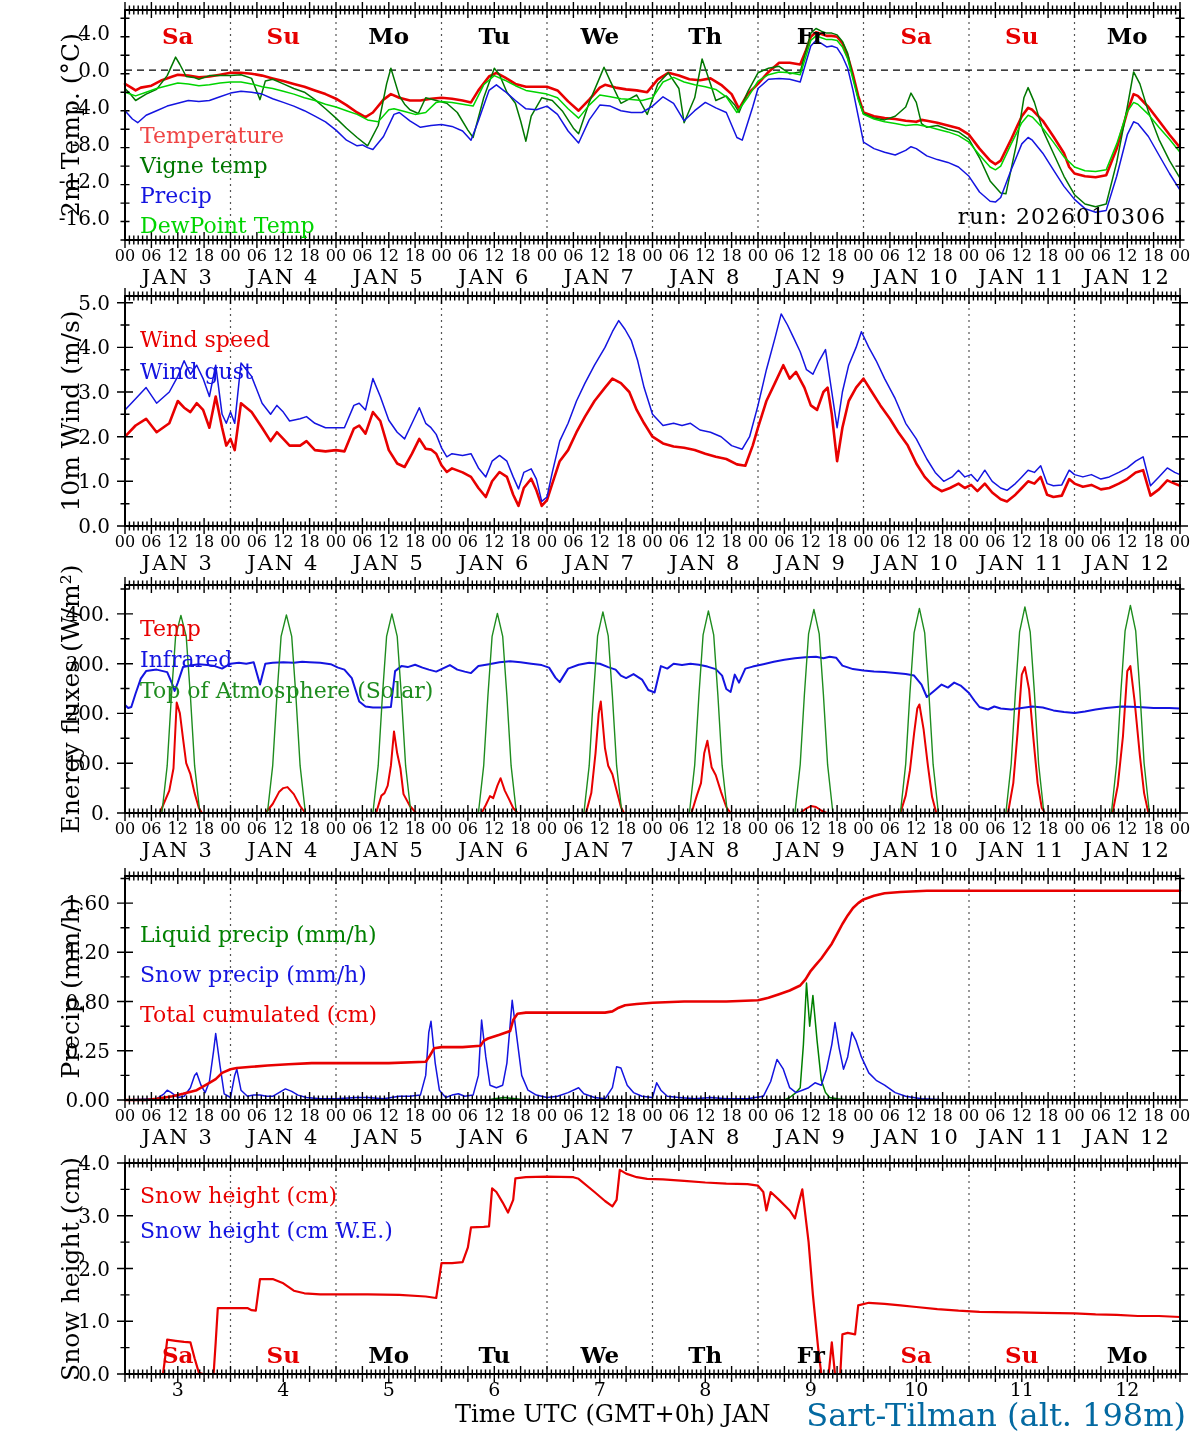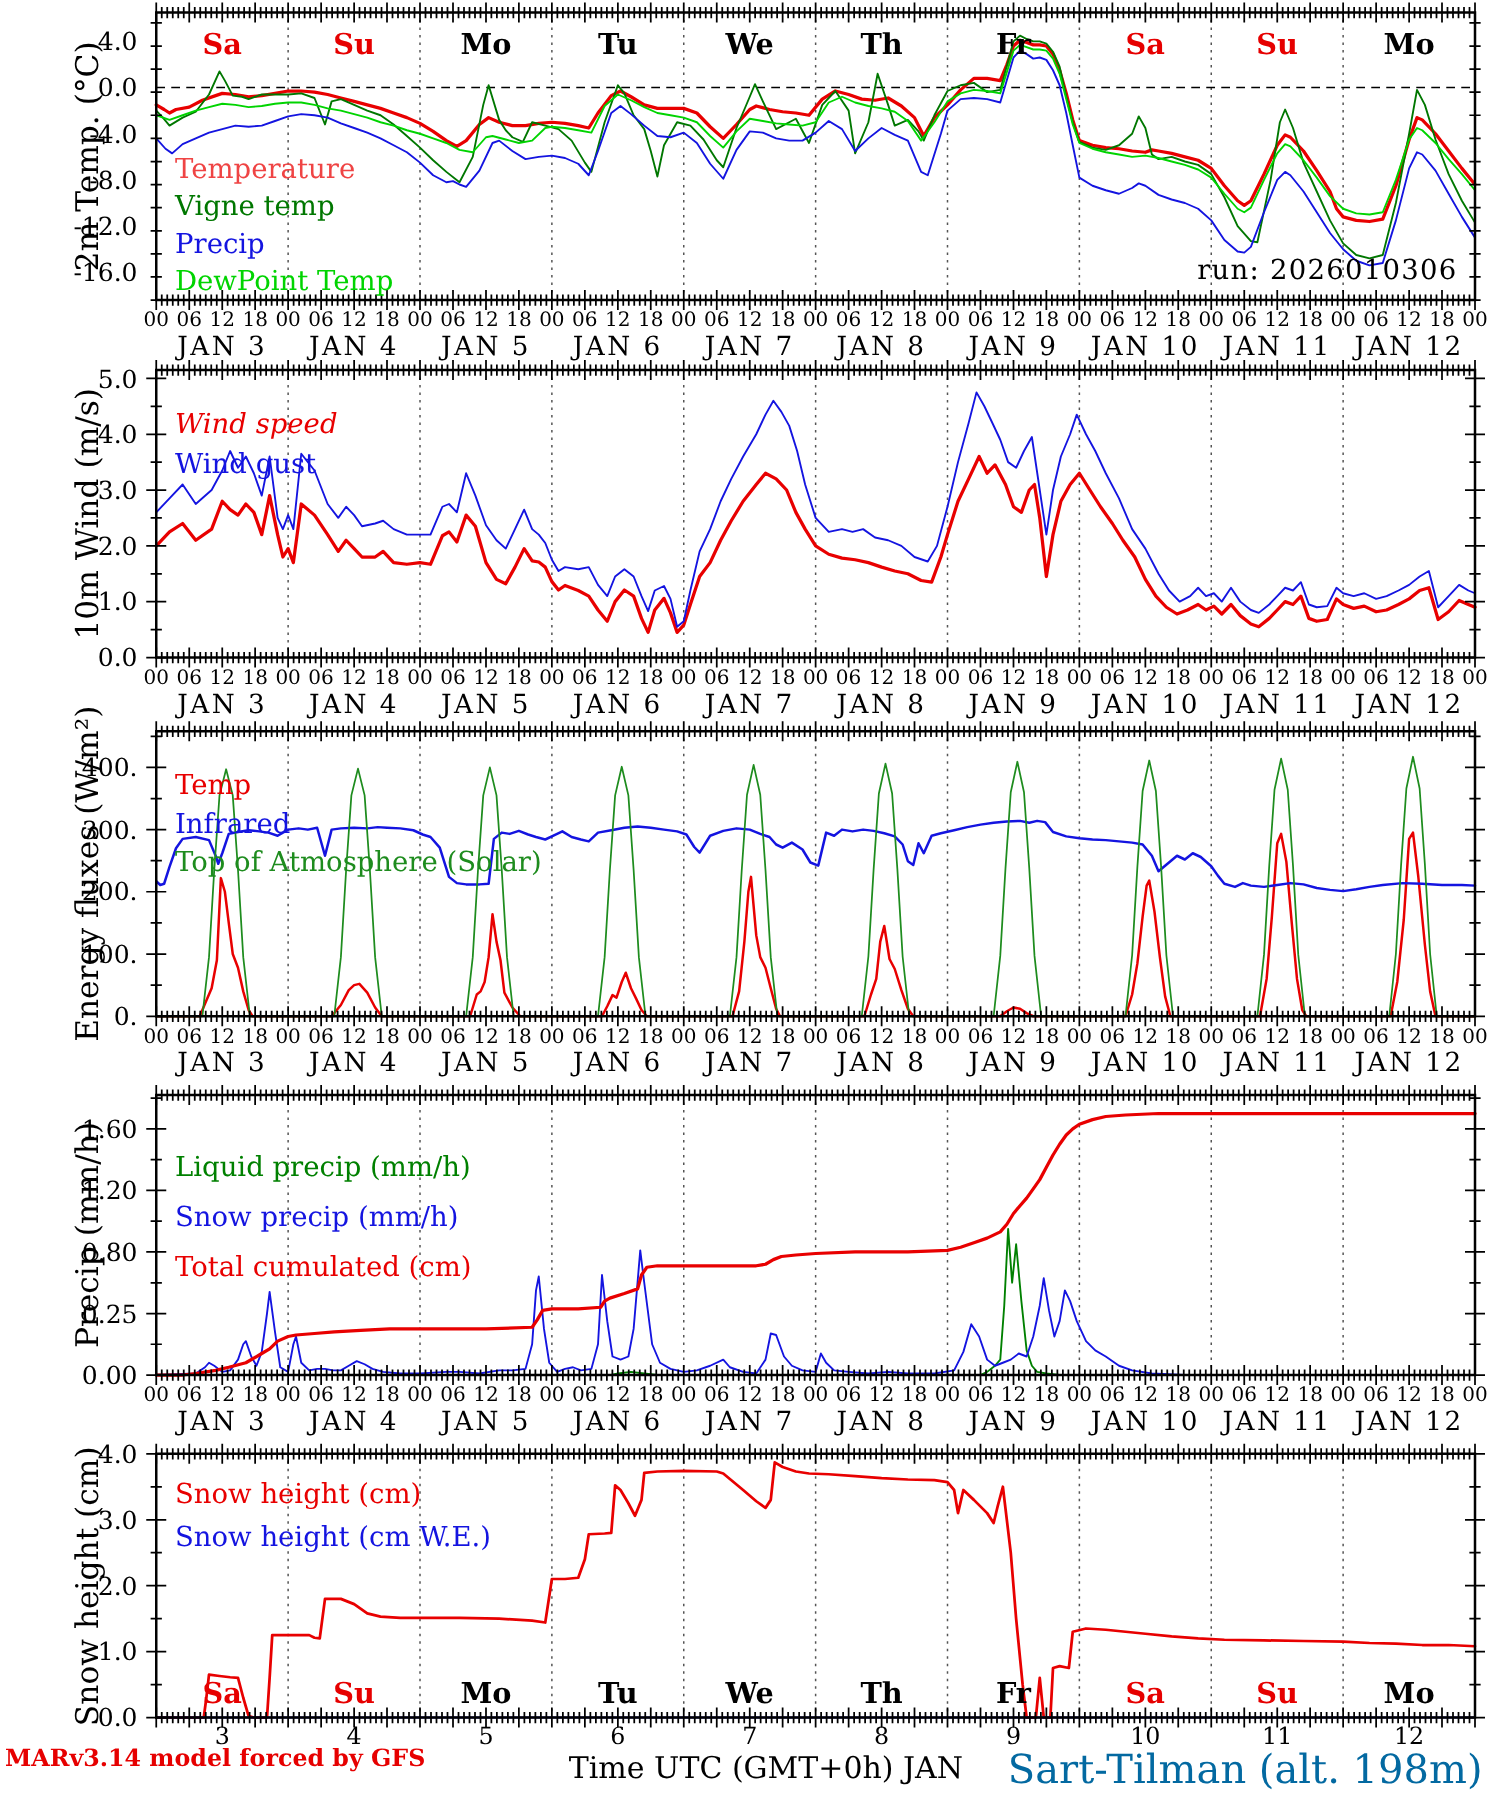--- a/index.html
+++ b/index.html
@@ -64,21 +64,21 @@
         <line x1="527.5" y1="0" x2="527.5" y2="230" stroke="#555" stroke-width="1.2" stroke-dasharray="2 4"></line>
         <line x1="633" y1="0" x2="633" y2="230" stroke="#555" stroke-width="1.2" stroke-dasharray="2 4"></line>
         <line x1="738.5" y1="0" x2="738.5" y2="230" stroke="#555" stroke-width="1.2" stroke-dasharray="2 4"></line>
         <line x1="844" y1="0" x2="844" y2="230" stroke="#555" stroke-width="1.2" stroke-dasharray="2 4"></line>
         <line x1="949.5" y1="0" x2="949.5" y2="230" stroke="#555" stroke-width="1.2" stroke-dasharray="2 4"></line>
         <polyline points="0.0,140.7 10.6,129.5 21.1,122.8 31.6,136.2 44.3,127.3 52.8,105.0 59.1,111.7 65.4,116.1 71.7,107.2 78.1,113.9 84.4,131.7 90.7,100.5 97.1,131.7 101.3,149.6 105.5,142.9 109.7,154.1 116.0,107.2 126.6,116.1 137.1,131.7 145.6,145.1 151.9,136.2 158.3,142.9 164.6,149.6 175.1,149.6 181.5,145.1 189.9,154.1 200.5,155.4 211.0,154.1 219.4,155.4 228.9,132.6 234.2,129.5 240.5,137.6 247.9,116.1 255.3,125.0 263.8,154.1 272.2,167.5 279.6,171.0 287.0,157.7 294.3,142.9 300.7,152.7 306.0,153.6 311.2,157.7 316.5,169.3 321.8,176.0 327.0,172.4 337.6,176.4 346.0,180.9 353.4,192.0 360.8,201.0 367.1,185.3 374.5,176.0 381.9,180.9 388.2,198.7 393.5,209.9 398.8,192.0 406.2,182.7 411.4,194.3 416.7,209.9 422.0,204.1 427.3,187.6 434.7,165.2 443.1,154.1 451.5,136.2 460.0,120.6 469.5,105.0 480.0,91.6 487.4,82.6 495.9,87.1 504.3,96.0 511.7,113.9 519.1,127.3 527.5,140.7 538.0,147.4 548.6,150.5 559.1,151.8 569.7,154.1 580.3,157.7 590.8,160.8 601.3,163.0 611.9,168.4 620.3,169.7 627.7,149.6 633.0,131.7 641.4,105.0 649.9,87.1 658.3,69.2 664.7,82.6 671.0,75.9 679.4,91.6 685.8,109.4 692.1,113.9 698.4,96.0 702.6,91.6 706.8,118.3 712.1,165.2 717.4,131.7 723.7,105.0 731.1,91.6 738.5,82.6 746.9,96.0 755.4,109.4 764.9,122.8 773.3,136.2 782.8,149.6 791.3,167.5 799.7,180.9 808.1,189.8 816.6,195.2 825.0,192.0 833.5,187.6 839.8,192.0 846.1,188.9 852.4,195.2 859.8,187.6 867.2,196.5 875.7,203.2 882.0,205.4 890.4,198.7 896.8,192.0 903.1,185.3 909.4,187.6 915.7,180.9 922.1,198.7 928.4,201.0 936.8,199.6 944.2,183.1 949.5,187.6 957.9,190.7 966.4,188.9 975.9,193.4 984.3,192.0 993.8,187.6 1002.3,183.1 1010.7,176.4 1018.1,174.2 1025.5,199.6 1033.9,193.4 1042.3,184.4 1049.7,187.6 1055.0,189.8" fill="none" stroke="#e80000" stroke-width="2.6" stroke-linejoin="round" stroke-linecap="round"></polyline>
         <polyline points="0.0,113.9 10.6,102.7 21.1,91.6 31.6,107.2 44.3,96.0 52.8,80.4 59.1,64.8 65.4,78.2 71.7,69.2 78.1,82.6 84.4,100.5 90.7,69.2 97.1,118.3 101.3,127.3 105.5,116.1 109.7,127.3 116.0,67.0 126.6,80.4 137.1,107.2 145.6,118.3 151.9,109.4 158.3,116.1 164.6,125.0 175.1,122.8 181.5,120.6 189.9,127.3 200.5,131.7 211.0,131.7 219.4,131.7 228.9,109.4 234.2,107.2 240.5,113.9 247.9,82.6 255.3,100.5 263.8,124.2 272.2,136.2 279.6,142.9 287.0,127.3 294.3,111.7 300.7,127.3 306.0,131.7 311.2,138.4 316.5,151.8 321.8,160.8 327.0,157.7 337.6,159.4 346.0,157.7 353.4,171.9 360.8,180.9 367.1,165.2 374.5,159.4 381.9,165.2 388.2,180.9 393.5,192.9 398.8,176.4 406.2,172.8 411.4,183.1 416.7,205.4 422.0,201.0 427.3,176.4 434.7,145.1 443.1,127.3 451.5,105.0 460.0,87.1 469.5,69.2 480.0,51.4 487.4,35.7 493.7,24.6 500.1,33.5 506.4,44.7 512.7,64.8 519.1,91.6 527.5,118.3 538.0,129.5 548.6,127.3 557.0,129.5 565.5,127.3 575.0,134.0 585.5,136.2 596.1,140.7 606.6,149.6 617.2,153.2 624.6,140.7 633.0,109.4 641.4,73.7 649.9,42.4 656.2,17.9 662.5,29.0 668.9,42.4 675.2,55.8 681.5,73.7 687.9,78.2 694.2,64.8 700.5,53.6 706.8,96.0 712.1,131.7 717.4,96.0 723.7,69.2 731.1,51.4 736.4,35.7 743.8,51.4 751.2,64.8 759.6,82.6 770.2,102.7 780.7,127.3 791.3,142.9 801.8,163.0 810.2,176.4 818.7,185.3 827.1,180.9 833.5,174.2 839.8,180.9 846.1,178.6 852.4,185.3 859.8,174.2 867.2,185.3 875.7,192.0 882.0,194.3 890.4,187.6 896.8,180.9 903.1,174.2 909.4,176.4 915.7,169.7 922.1,187.6 928.4,189.8 936.8,188.9 944.2,174.2 949.5,178.6 957.9,180.9 966.4,178.6 975.9,183.1 984.3,180.9 993.8,176.4 1002.3,171.9 1010.7,165.2 1018.1,160.8 1025.5,189.8 1033.9,180.9 1042.3,171.9 1049.7,176.4 1055.0,178.6" fill="none" stroke="#1414e0" stroke-width="1.5" stroke-linejoin="round" stroke-linecap="round"></polyline>
         <path d="M0.0 -8V8M0.0 222V238M4.4 -4.5V4.5M4.4 225.5V234.5M8.8 -4.5V4.5M8.8 225.5V234.5M13.2 -4.5V4.5M13.2 225.5V234.5M17.6 -4.5V4.5M17.6 225.5V234.5M22.0 -4.5V4.5M22.0 225.5V234.5M26.4 -8V8M26.4 222V238M30.8 -4.5V4.5M30.8 225.5V234.5M35.2 -4.5V4.5M35.2 225.5V234.5M39.6 -4.5V4.5M39.6 225.5V234.5M44.0 -4.5V4.5M44.0 225.5V234.5M48.4 -4.5V4.5M48.4 225.5V234.5M52.8 -8V8M52.8 222V238M57.1 -4.5V4.5M57.1 225.5V234.5M61.5 -4.5V4.5M61.5 225.5V234.5M65.9 -4.5V4.5M65.9 225.5V234.5M70.3 -4.5V4.5M70.3 225.5V234.5M74.7 -4.5V4.5M74.7 225.5V234.5M79.1 -8V8M79.1 222V238M83.5 -4.5V4.5M83.5 225.5V234.5M87.9 -4.5V4.5M87.9 225.5V234.5M92.3 -4.5V4.5M92.3 225.5V234.5M96.7 -4.5V4.5M96.7 225.5V234.5M101.1 -4.5V4.5M101.1 225.5V234.5M105.5 -8V8M105.5 222V238M109.9 -4.5V4.5M109.9 225.5V234.5M114.3 -4.5V4.5M114.3 225.5V234.5M118.7 -4.5V4.5M118.7 225.5V234.5M123.1 -4.5V4.5M123.1 225.5V234.5M127.5 -4.5V4.5M127.5 225.5V234.5M131.9 -8V8M131.9 222V238M136.3 -4.5V4.5M136.3 225.5V234.5M140.7 -4.5V4.5M140.7 225.5V234.5M145.1 -4.5V4.5M145.1 225.5V234.5M149.5 -4.5V4.5M149.5 225.5V234.5M153.9 -4.5V4.5M153.9 225.5V234.5M158.3 -8V8M158.3 222V238M162.6 -4.5V4.5M162.6 225.5V234.5M167.0 -4.5V4.5M167.0 225.5V234.5M171.4 -4.5V4.5M171.4 225.5V234.5M175.8 -4.5V4.5M175.8 225.5V234.5M180.2 -4.5V4.5M180.2 225.5V234.5M184.6 -8V8M184.6 222V238M189.0 -4.5V4.5M189.0 225.5V234.5M193.4 -4.5V4.5M193.4 225.5V234.5M197.8 -4.5V4.5M197.8 225.5V234.5M202.2 -4.5V4.5M202.2 225.5V234.5M206.6 -4.5V4.5M206.6 225.5V234.5M211.0 -8V8M211.0 222V238M215.4 -4.5V4.5M215.4 225.5V234.5M219.8 -4.5V4.5M219.8 225.5V234.5M224.2 -4.5V4.5M224.2 225.5V234.5M228.6 -4.5V4.5M228.6 225.5V234.5M233.0 -4.5V4.5M233.0 225.5V234.5M237.4 -8V8M237.4 222V238M241.8 -4.5V4.5M241.8 225.5V234.5M246.2 -4.5V4.5M246.2 225.5V234.5M250.6 -4.5V4.5M250.6 225.5V234.5M255.0 -4.5V4.5M255.0 225.5V234.5M259.4 -4.5V4.5M259.4 225.5V234.5M263.8 -8V8M263.8 222V238M268.1 -4.5V4.5M268.1 225.5V234.5M272.5 -4.5V4.5M272.5 225.5V234.5M276.9 -4.5V4.5M276.9 225.5V234.5M281.3 -4.5V4.5M281.3 225.5V234.5M285.7 -4.5V4.5M285.7 225.5V234.5M290.1 -8V8M290.1 222V238M294.5 -4.5V4.5M294.5 225.5V234.5M298.9 -4.5V4.5M298.9 225.5V234.5M303.3 -4.5V4.5M303.3 225.5V234.5M307.7 -4.5V4.5M307.7 225.5V234.5M312.1 -4.5V4.5M312.1 225.5V234.5M316.5 -8V8M316.5 222V238M320.9 -4.5V4.5M320.9 225.5V234.5M325.3 -4.5V4.5M325.3 225.5V234.5M329.7 -4.5V4.5M329.7 225.5V234.5M334.1 -4.5V4.5M334.1 225.5V234.5M338.5 -4.5V4.5M338.5 225.5V234.5M342.9 -8V8M342.9 222V238M347.3 -4.5V4.5M347.3 225.5V234.5M351.7 -4.5V4.5M351.7 225.5V234.5M356.1 -4.5V4.5M356.1 225.5V234.5M360.5 -4.5V4.5M360.5 225.5V234.5M364.9 -4.5V4.5M364.9 225.5V234.5M369.3 -8V8M369.3 222V238M373.6 -4.5V4.5M373.6 225.5V234.5M378.0 -4.5V4.5M378.0 225.5V234.5M382.4 -4.5V4.5M382.4 225.5V234.5M386.8 -4.5V4.5M386.8 225.5V234.5M391.2 -4.5V4.5M391.2 225.5V234.5M395.6 -8V8M395.6 222V238M400.0 -4.5V4.5M400.0 225.5V234.5M404.4 -4.5V4.5M404.4 225.5V234.5M408.8 -4.5V4.5M408.8 225.5V234.5M413.2 -4.5V4.5M413.2 225.5V234.5M417.6 -4.5V4.5M417.6 225.5V234.5M422.0 -8V8M422.0 222V238M426.4 -4.5V4.5M426.4 225.5V234.5M430.8 -4.5V4.5M430.8 225.5V234.5M435.2 -4.5V4.5M435.2 225.5V234.5M439.6 -4.5V4.5M439.6 225.5V234.5M444.0 -4.5V4.5M444.0 225.5V234.5M448.4 -8V8M448.4 222V238M452.8 -4.5V4.5M452.8 225.5V234.5M457.2 -4.5V4.5M457.2 225.5V234.5M461.6 -4.5V4.5M461.6 225.5V234.5M466.0 -4.5V4.5M466.0 225.5V234.5M470.4 -4.5V4.5M470.4 225.5V234.5M474.8 -8V8M474.8 222V238M479.1 -4.5V4.5M479.1 225.5V234.5M483.5 -4.5V4.5M483.5 225.5V234.5M487.9 -4.5V4.5M487.9 225.5V234.5M492.3 -4.5V4.5M492.3 225.5V234.5M496.7 -4.5V4.5M496.7 225.5V234.5M501.1 -8V8M501.1 222V238M505.5 -4.5V4.5M505.5 225.5V234.5M509.9 -4.5V4.5M509.9 225.5V234.5M514.3 -4.5V4.5M514.3 225.5V234.5M518.7 -4.5V4.5M518.7 225.5V234.5M523.1 -4.5V4.5M523.1 225.5V234.5M527.5 -8V8M527.5 222V238M531.9 -4.5V4.5M531.9 225.5V234.5M536.3 -4.5V4.5M536.3 225.5V234.5M540.7 -4.5V4.5M540.7 225.5V234.5M545.1 -4.5V4.5M545.1 225.5V234.5M549.5 -4.5V4.5M549.5 225.5V234.5M553.9 -8V8M553.9 222V238M558.3 -4.5V4.5M558.3 225.5V234.5M562.7 -4.5V4.5M562.7 225.5V234.5M567.1 -4.5V4.5M567.1 225.5V234.5M571.5 -4.5V4.5M571.5 225.5V234.5M575.9 -4.5V4.5M575.9 225.5V234.5M580.3 -8V8M580.3 222V238M584.6 -4.5V4.5M584.6 225.5V234.5M589.0 -4.5V4.5M589.0 225.5V234.5M593.4 -4.5V4.5M593.4 225.5V234.5M597.8 -4.5V4.5M597.8 225.5V234.5M602.2 -4.5V4.5M602.2 225.5V234.5M606.6 -8V8M606.6 222V238M611.0 -4.5V4.5M611.0 225.5V234.5M615.4 -4.5V4.5M615.4 225.5V234.5M619.8 -4.5V4.5M619.8 225.5V234.5M624.2 -4.5V4.5M624.2 225.5V234.5M628.6 -4.5V4.5M628.6 225.5V234.5M633.0 -8V8M633.0 222V238M637.4 -4.5V4.5M637.4 225.5V234.5M641.8 -4.5V4.5M641.8 225.5V234.5M646.2 -4.5V4.5M646.2 225.5V234.5M650.6 -4.5V4.5M650.6 225.5V234.5M655.0 -4.5V4.5M655.0 225.5V234.5M659.4 -8V8M659.4 222V238M663.8 -4.5V4.5M663.8 225.5V234.5M668.2 -4.5V4.5M668.2 225.5V234.5M672.6 -4.5V4.5M672.6 225.5V234.5M677.0 -4.5V4.5M677.0 225.5V234.5M681.4 -4.5V4.5M681.4 225.5V234.5M685.8 -8V8M685.8 222V238M690.1 -4.5V4.5M690.1 225.5V234.5M694.5 -4.5V4.5M694.5 225.5V234.5M698.9 -4.5V4.5M698.9 225.5V234.5M703.3 -4.5V4.5M703.3 225.5V234.5M707.7 -4.5V4.5M707.7 225.5V234.5M712.1 -8V8M712.1 222V238M716.5 -4.5V4.5M716.5 225.5V234.5M720.9 -4.5V4.5M720.9 225.5V234.5M725.3 -4.5V4.5M725.3 225.5V234.5M729.7 -4.5V4.5M729.7 225.5V234.5M734.1 -4.5V4.5M734.1 225.5V234.5M738.5 -8V8M738.5 222V238M742.9 -4.5V4.5M742.9 225.5V234.5M747.3 -4.5V4.5M747.3 225.5V234.5M751.7 -4.5V4.5M751.7 225.5V234.5M756.1 -4.5V4.5M756.1 225.5V234.5M760.5 -4.5V4.5M760.5 225.5V234.5M764.9 -8V8M764.9 222V238M769.3 -4.5V4.5M769.3 225.5V234.5M773.7 -4.5V4.5M773.7 225.5V234.5M778.1 -4.5V4.5M778.1 225.5V234.5M782.5 -4.5V4.5M782.5 225.5V234.5M786.9 -4.5V4.5M786.9 225.5V234.5M791.3 -8V8M791.3 222V238M795.6 -4.5V4.5M795.6 225.5V234.5M800.0 -4.5V4.5M800.0 225.5V234.5M804.4 -4.5V4.5M804.4 225.5V234.5M808.8 -4.5V4.5M808.8 225.5V234.5M813.2 -4.5V4.5M813.2 225.5V234.5M817.6 -8V8M817.6 222V238M822.0 -4.5V4.5M822.0 225.5V234.5M826.4 -4.5V4.5M826.4 225.5V234.5M830.8 -4.5V4.5M830.8 225.5V234.5M835.2 -4.5V4.5M835.2 225.5V234.5M839.6 -4.5V4.5M839.6 225.5V234.5M844.0 -8V8M844.0 222V238M848.4 -4.5V4.5M848.4 225.5V234.5M852.8 -4.5V4.5M852.8 225.5V234.5M857.2 -4.5V4.5M857.2 225.5V234.5M861.6 -4.5V4.5M861.6 225.5V234.5M866.0 -4.5V4.5M866.0 225.5V234.5M870.4 -8V8M870.4 222V238M874.8 -4.5V4.5M874.8 225.5V234.5M879.2 -4.5V4.5M879.2 225.5V234.5M883.6 -4.5V4.5M883.6 225.5V234.5M888.0 -4.5V4.5M888.0 225.5V234.5M892.4 -4.5V4.5M892.4 225.5V234.5M896.8 -8V8M896.8 222V238M901.1 -4.5V4.5M901.1 225.5V234.5M905.5 -4.5V4.5M905.5 225.5V234.5M909.9 -4.5V4.5M909.9 225.5V234.5M914.3 -4.5V4.5M914.3 225.5V234.5M918.7 -4.5V4.5M918.7 225.5V234.5M923.1 -8V8M923.1 222V238M927.5 -4.5V4.5M927.5 225.5V234.5M931.9 -4.5V4.5M931.9 225.5V234.5M936.3 -4.5V4.5M936.3 225.5V234.5M940.7 -4.5V4.5M940.7 225.5V234.5M945.1 -4.5V4.5M945.1 225.5V234.5M949.5 -8V8M949.5 222V238M953.9 -4.5V4.5M953.9 225.5V234.5M958.3 -4.5V4.5M958.3 225.5V234.5M962.7 -4.5V4.5M962.7 225.5V234.5M967.1 -4.5V4.5M967.1 225.5V234.5M971.5 -4.5V4.5M971.5 225.5V234.5M975.9 -8V8M975.9 222V238M980.3 -4.5V4.5M980.3 225.5V234.5M984.7 -4.5V4.5M984.7 225.5V234.5M989.1 -4.5V4.5M989.1 225.5V234.5M993.5 -4.5V4.5M993.5 225.5V234.5M997.9 -4.5V4.5M997.9 225.5V234.5M1002.3 -8V8M1002.3 222V238M1006.6 -4.5V4.5M1006.6 225.5V234.5M1011.0 -4.5V4.5M1011.0 225.5V234.5M1015.4 -4.5V4.5M1015.4 225.5V234.5M1019.8 -4.5V4.5M1019.8 225.5V234.5M1024.2 -4.5V4.5M1024.2 225.5V234.5M1028.6 -8V8M1028.6 222V238M1033.0 -4.5V4.5M1033.0 225.5V234.5M1037.4 -4.5V4.5M1037.4 225.5V234.5M1041.8 -4.5V4.5M1041.8 225.5V234.5M1046.2 -4.5V4.5M1046.2 225.5V234.5M1050.6 -4.5V4.5M1050.6 225.5V234.5M1055.0 -8V8M1055.0 222V238M-8 230.0H8M1047 230.0H1063M-4.5 207.7H4.5M1050.5 207.7H1059.5M-8 185.3H8M1047 185.3H1063M-4.5 163.0H4.5M1050.5 163.0H1059.5M-8 140.7H8M1047 140.7H1063M-4.5 118.3H4.5M1050.5 118.3H1059.5M-8 96.0H8M1047 96.0H1063M-4.5 73.7H4.5M1050.5 73.7H1059.5M-8 51.4H8M1047 51.4H1063M-4.5 29.0H4.5M1050.5 29.0H1059.5M-8 6.7H8M1047 6.7H1063" stroke="#000" stroke-width="1.4" fill="none"></path>
         <rect x="0" y="0" width="1055" height="230" fill="none" stroke="#000" stroke-width="2"></rect>
       </svg>
-      <div class="legend" style="left: 15px; top: 33px; color: rgb(232, 0, 0); font-style: italic;">Wind speed</div>
+      <div class="legend" style="left: 15px; top: 33px; color: rgb(232, 0, 0);">Wind speed</div>
       <div class="legend" style="left: 15px; top: 65px; color: rgb(20, 20, 224);">Wind gust</div>
     </div>
   <div class="panel" id="p2" style="top: 585px; height: 228px;">
       <svg width="1055" height="228" viewBox="0 0 1055 228">
         <line x1="105.5" y1="0" x2="105.5" y2="228" stroke="#555" stroke-width="1.2" stroke-dasharray="2 4"></line>
         <line x1="211" y1="0" x2="211" y2="228" stroke="#555" stroke-width="1.2" stroke-dasharray="2 4"></line>
         <line x1="316.5" y1="0" x2="316.5" y2="228" stroke="#555" stroke-width="1.2" stroke-dasharray="2 4"></line>
         <line x1="422" y1="0" x2="422" y2="228" stroke="#555" stroke-width="1.2" stroke-dasharray="2 4"></line>
         <line x1="527.5" y1="0" x2="527.5" y2="228" stroke="#555" stroke-width="1.2" stroke-dasharray="2 4"></line>
         <line x1="633" y1="0" x2="633" y2="228" stroke="#555" stroke-width="1.2" stroke-dasharray="2 4"></line>
@@ -139,21 +139,20 @@
       <div class="dow" style="left: 263.75px; top: 178px; color: rgb(0, 0, 0);">Mo</div>
       <div class="dow" style="left: 369.25px; top: 178px; color: rgb(0, 0, 0);">Tu</div>
       <div class="dow" style="left: 474.75px; top: 178px; color: rgb(0, 0, 0);">We</div>
       <div class="dow" style="left: 580.25px; top: 178px; color: rgb(0, 0, 0);">Th</div>
       <div class="dow" style="left: 685.75px; top: 178px; color: rgb(0, 0, 0);">Fr</div>
       <div class="dow" style="left: 791.25px; top: 178px; color: rgb(230, 0, 0);">Sa</div>
       <div class="dow" style="left: 896.75px; top: 178px; color: rgb(230, 0, 0);">Su</div>
       <div class="dow" style="left: 1002.25px; top: 178px; color: rgb(0, 0, 0);">Mo</div>
     </div>
 
-  <div class="footrow" style="left:4px;top:1396px;font-size:19px;font-weight:600;color:#e60000;">MARv3.14 model forced by GFS</div>
   <div class="footrow" style="left:455px;top:1400px;font-size:24px;color:#000;">Time UTC (GMT+0h) JAN</div>
   <div class="footrow" style="right:8px;top:1396px;font-size:32px;color:#0369a1;">Sart-Tilman (alt. 198m)</div>
 <div class="ytick" style="top: 23.0924px;">4.0</div>
     <div class="ytick" style="top: 60.0402px;">0.0</div>
     <div class="ytick" style="top: 96.988px;">-4.0</div>
     <div class="ytick" style="top: 133.936px;">-8.0</div>
     <div class="ytick" style="top: 170.884px;">-12.0</div>
     <div class="ytick" style="top: 207.831px;">-16.0</div>
     <div class="ylab" style="left: 70px; top: 125px;">2m Temp. (°C)</div>
     <div class="ytick" style="top: 292.699px;">5.0</div>

